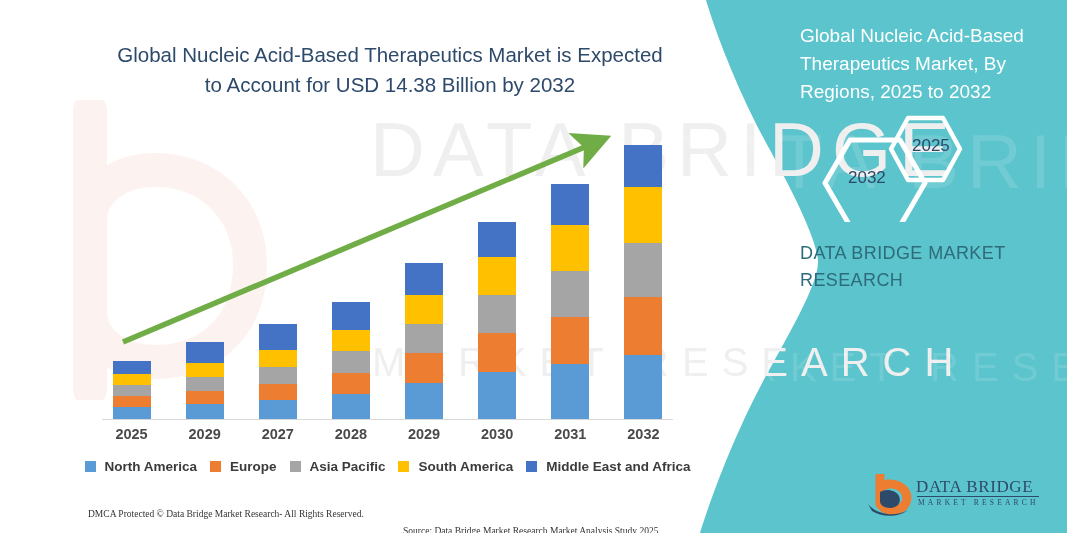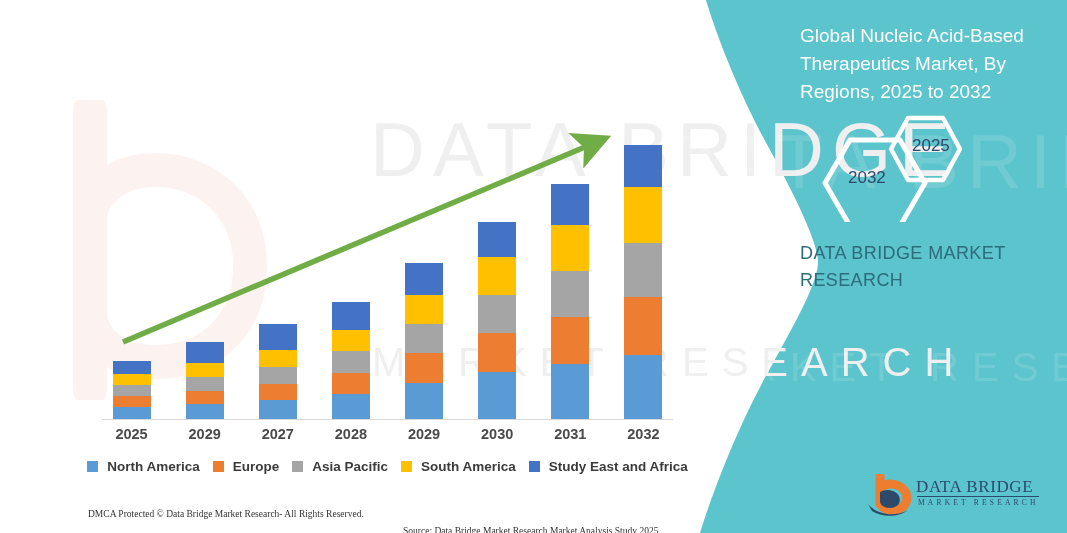--- a/index.html
+++ b/index.html
@@ -262,20 +262,21 @@
 
   <div class="panel-wm panel-wm-1">DATA BRIDGE</div>
   <div class="panel-wm panel-wm-2">MARKET RESEARCH</div>
 
   <svg class="wm-b" viewBox="0 0 230 300">
     <path d="M30 10 L30 290 M30 120 C30 90 60 70 95 70 C150 70 190 110 190 165 C190 225 150 262 95 262 C60 262 30 242 30 212" fill="none" stroke="#fbeae4" stroke-width="34" stroke-linecap="round"></path>
   </svg>
   <div class="wm-text wm-line1">DATA BRIDGE</div>
   <div class="wm-text wm-line2">MARKET RESEARCH</div>
 
+  <div class="headline">Global Nucleic Acid-Based Therapeutics Market is Expected to Account for USD 14.38 Billion by 2032</div>
 
   <div class="chart">
     <div class="bars">
         <div class="bar-col">
           <div class="bar">
             <div class="seg" style="background: rgb(91, 155, 213); height: 12px;"></div>
             <div class="seg" style="background: rgb(237, 125, 49); height: 11px;"></div>
             <div class="seg" style="background: rgb(165, 165, 165); height: 11px;"></div>
             <div class="seg" style="background: rgb(255, 192, 0); height: 11px;"></div>
             <div class="seg" style="background: rgb(68, 114, 196); height: 13px;"></div>
@@ -380,21 +381,21 @@
       <div class="legend-item">
         <span class="legend-swatch" style="background: rgb(165, 165, 165);"></span>
         <span class="legend-label">Asia Pacific</span>
       </div>
       <div class="legend-item">
         <span class="legend-swatch" style="background: rgb(255, 192, 0);"></span>
         <span class="legend-label">South America</span>
       </div>
       <div class="legend-item">
         <span class="legend-swatch" style="background: rgb(68, 114, 196);"></span>
-        <span class="legend-label">Study East and Africa</span>
+        <span class="legend-label">Middle East and Africa</span>
       </div>
     </div>
 
   <div class="footer-left">DMCA Protected © Data Bridge Market Research-  All Rights Reserved.</div>
   <div class="footer-right">Source: Data Bridge Market Research  Market Analysis Study 2025</div>
 
   <div class="panel-title">Global Nucleic Acid-Based Therapeutics Market, By Regions, 2025 to 2032</div>
 
   <div class="hexes">
     <svg viewBox="0 0 180 110" width="180" height="110">

